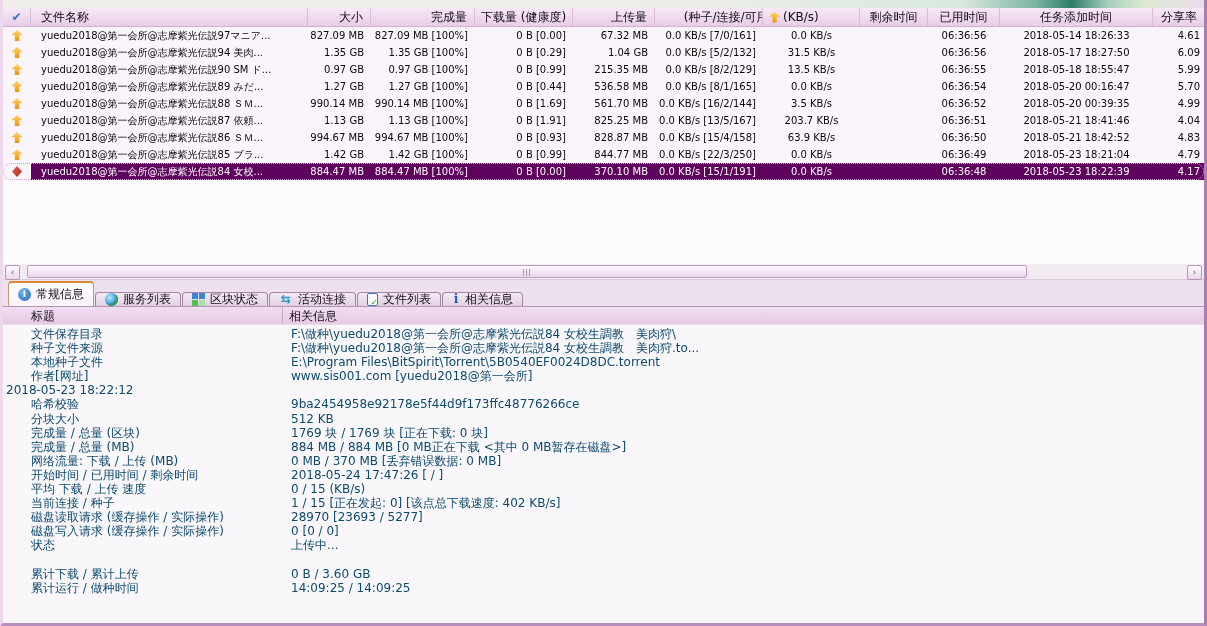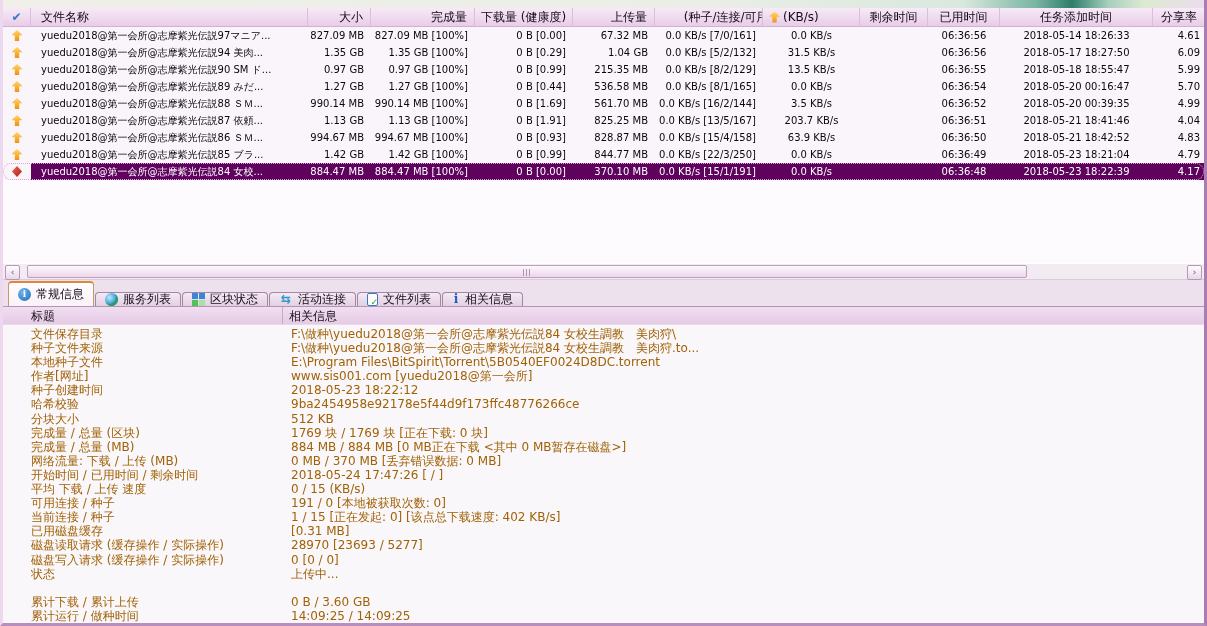--- a/index.html
+++ b/index.html
@@ -88,21 +88,21 @@
   .down-arrow-icon{width:11px;height:11px;display:inline-block;background:linear-gradient(#c2f2a8,#44b244);
     clip-path:polygon(30% 0,70% 0,70% 52%,100% 52%,50% 100%,0 52%,30% 52%);}
   .diamond-icon{width:10px;height:11px;display:inline-block;background:linear-gradient(135deg,#e86858,#b01e18);
     clip-path:polygon(50% 0,100% 50%,50% 100%,0 50%);}
 
   
   .dhead{display:flex;height:19px;line-height:18px;background:linear-gradient(#f1def1,#e5cbe5);
     font-size:12px;color:#1a0e1a;border-top:1px solid #b394b3;border-bottom:1px solid #eadaea;box-sizing:border-box;}
   .dh-title{width:280px;padding-left:28px;box-sizing:border-box;border-right:1px solid #c9a9c9;}
   .dh-info{flex:1;padding-left:6px;}
-  .dbody{height:298px;background:#faf7fa;padding-top:2px;box-sizing:border-box;font-size:12px;color:#a16207;}
+  .dbody{height:298px;background:#faf7fa;padding-top:2px;box-sizing:border-box;font-size:12px;color:#0c4a6e;}
   .drow{display:flex;height:14.1px;line-height:14.2px;white-space:nowrap;}
   .dlabel{width:285px;padding-left:28px;box-sizing:border-box;overflow:hidden;flex:none;}
   .dvalue{flex:1;padding-left:3px;overflow:hidden;}
 </style>
 </head>
 <body>
 
 <div class="window">
   <div class="top-strip"></div>
 
@@ -344,21 +344,20 @@
       </div>
       <div class="drow">
         <span class="dlabel">本地种子文件</span>
         <span class="dvalue">E:\Program Files\BitSpirit\Torrent\5B0540EF0024D8DC.torrent</span>
       </div>
       <div class="drow">
         <span class="dlabel">作者[网址]</span>
         <span class="dvalue">www.sis001.com [yuedu2018@第一会所]</span>
       </div>
       <div class="drow">
-        <span class="dlabel">种子创建时间</span>
         <span class="dvalue">2018-05-23 18:22:12</span>
       </div>
       <div class="drow">
         <span class="dlabel">哈希校验</span>
         <span class="dvalue">9ba2454958e92178e5f44d9f173ffc48776266ce</span>
       </div>
       <div class="drow">
         <span class="dlabel">分块大小</span>
         <span class="dvalue">512 KB</span>
       </div>
@@ -376,32 +375,24 @@
       </div>
       <div class="drow">
         <span class="dlabel">开始时间 / 已用时间 / 剩余时间</span>
         <span class="dvalue">2018-05-24 17:47:26 [ / ]</span>
       </div>
       <div class="drow">
         <span class="dlabel">平均 下载 / 上传 速度</span>
         <span class="dvalue">0 / 15 (KB/s)</span>
       </div>
       <div class="drow">
-        <span class="dlabel">可用连接 / 种子</span>
-        <span class="dvalue">191 / 0 [本地被获取次数: 0]</span>
-      </div>
-      <div class="drow">
         <span class="dlabel">当前连接 / 种子</span>
         <span class="dvalue">1 / 15 [正在发起: 0] [该点总下载速度: 402 KB/s]</span>
       </div>
       <div class="drow">
-        <span class="dlabel">已用磁盘缓存</span>
-        <span class="dvalue">[0.31 MB]</span>
-      </div>
-      <div class="drow">
         <span class="dlabel">磁盘读取请求 (缓存操作 / 实际操作)</span>
         <span class="dvalue">28970 [23693 / 5277]</span>
       </div>
       <div class="drow">
         <span class="dlabel">磁盘写入请求 (缓存操作 / 实际操作)</span>
         <span class="dvalue">0 [0 / 0]</span>
       </div>
       <div class="drow">
         <span class="dlabel">状态</span>
         <span class="dvalue">上传中...</span>

